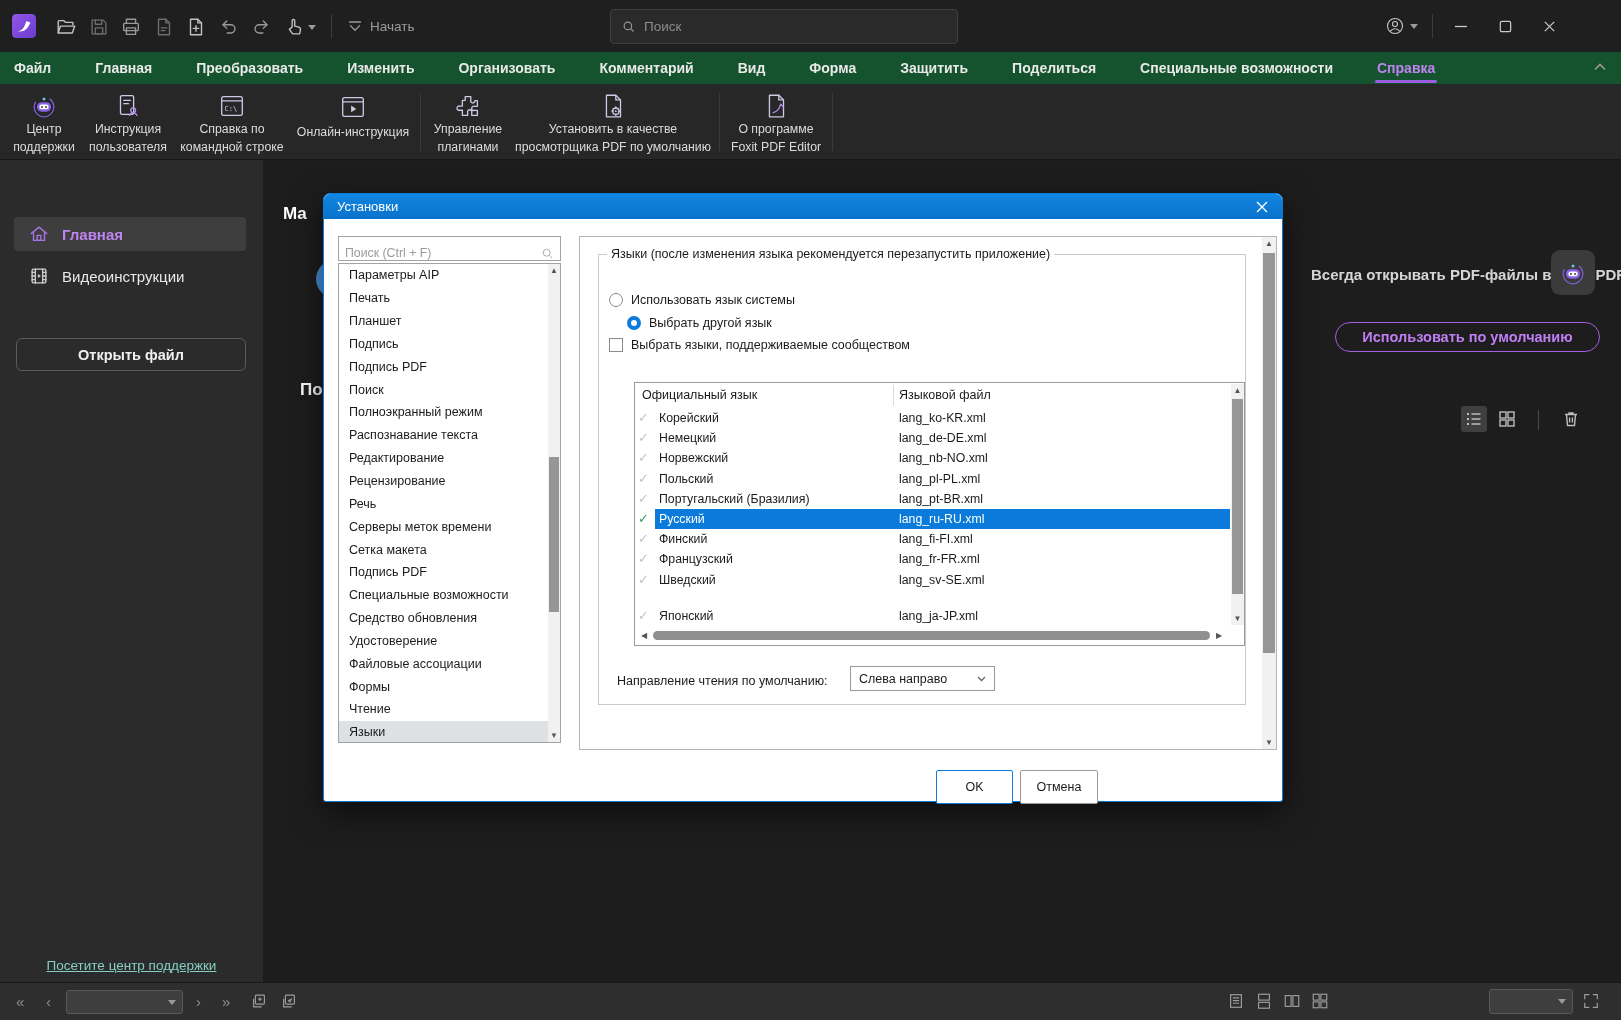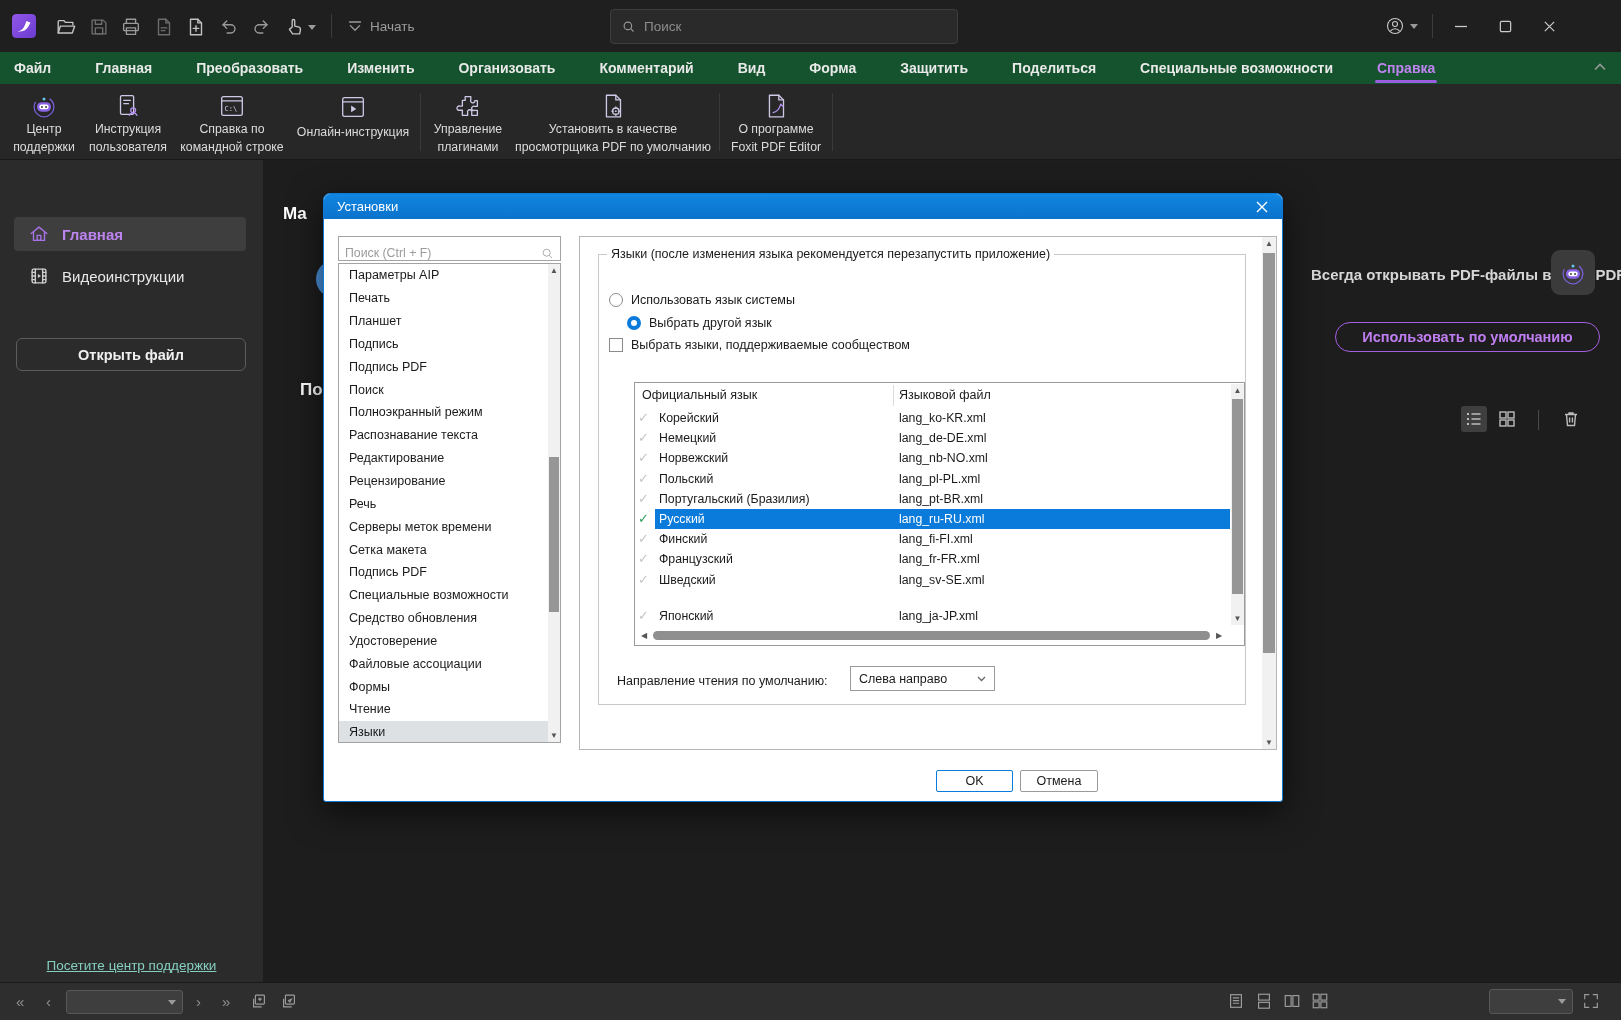--- a/index.html
+++ b/index.html
@@ -130,21 +130,21 @@
   .ll-hsb .harr{width:14px;text-align:center;font-size:8px;color:#555}
   .ll-hsb .hthumb{height:9px;flex:1;margin:0 2px;border-radius:5px;background:#8f8f8f}
 
   .dd{position:absolute;border:1px solid #9a9a9a;background:#fff;display:flex;align-items:center;
     padding:0 8px;font-size:12.5px}
   .dd .dd-caret{margin-left:auto;width:9px;height:6px}
   .dd .dd-caret svg{width:9px;height:6px;stroke:#666;fill:none;stroke-width:1.3}
 
   .panel-sb{right:0;top:0;width:14px;height:512px}
 
-  .dlg-btn{position:absolute;top:576px;height:22px;background:#fff;border:1px solid #9a9a9a;border-radius:2px;
+  .dlg-btn{position:absolute;top:576px;height:34px;background:#fff;border:1px solid #9a9a9a;border-radius:2px;
     display:flex;align-items:center;justify-content:center;font-size:12.5px;color:#1b1b1b;font-family:inherit}
   .dlg-btn.primary{border:1px solid #0b7bdb}
 
   
   .statusbar{position:absolute;left:0;top:982px;width:1621px;height:38px;background:#2e2e2e;border-top:1px solid #191919}
   .sb-glyph{position:absolute;top:9px;color:#8f8f8f;font-size:15px;line-height:20px}
   .sb-combo{position:absolute;background:#3e3e3e;border:1px solid #585858;border-radius:3px;
     display:flex;align-items:center;padding:0 6px}
   .sb-combo .caret{margin-left:auto}
   .sb-ico{position:absolute;top:9px;width:18px;height:18px}

